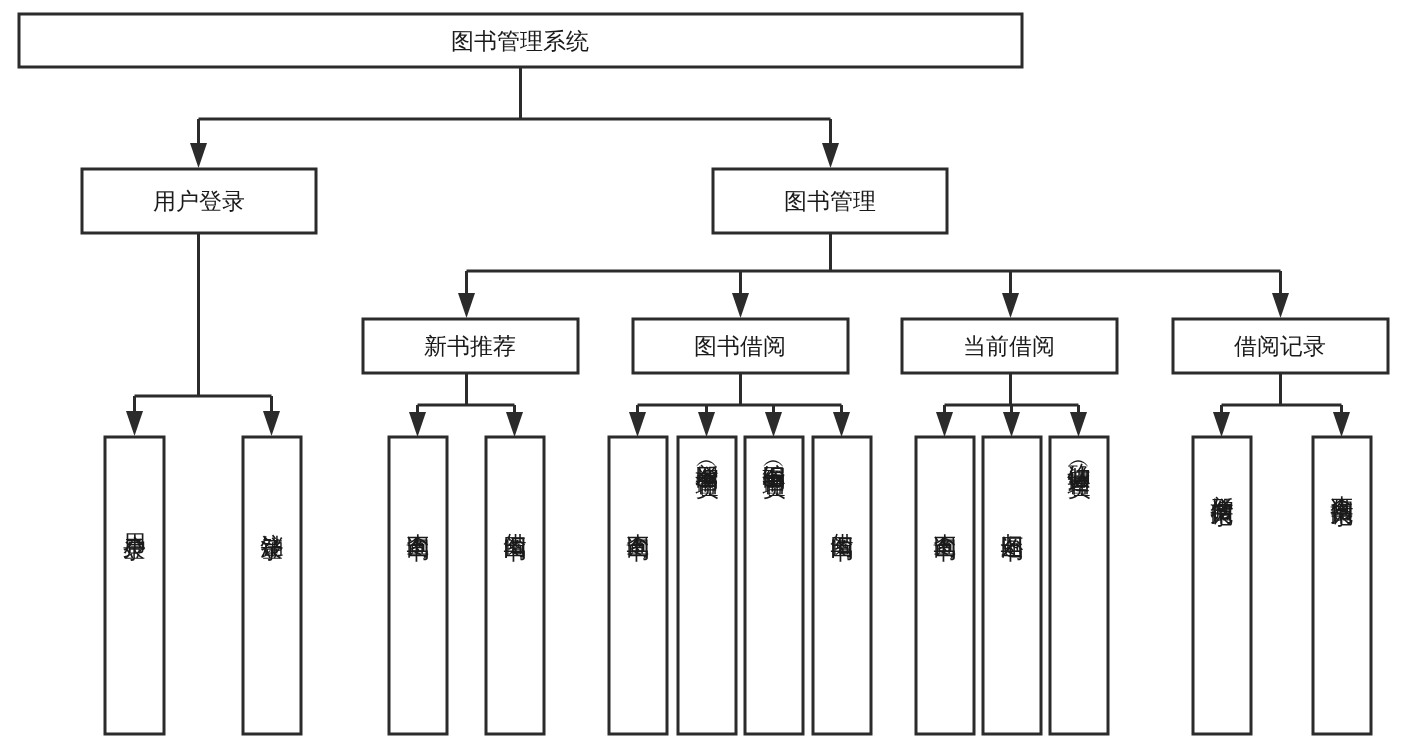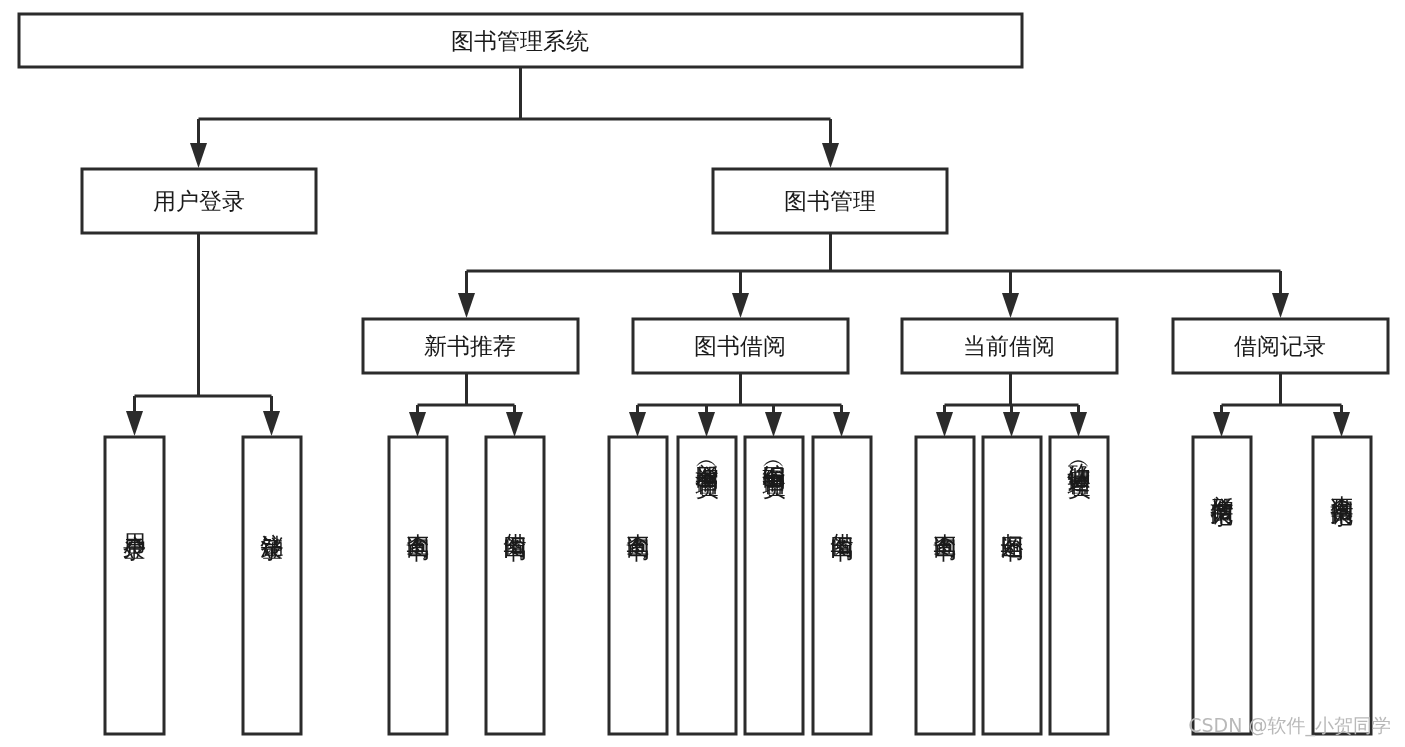--- a/index.html
+++ b/index.html
@@ -230,15 +230,14 @@
     <span class="vlabel" style="margin-top:8px;">确认归还（管理员）</span>
   </div>
 
   <div class="vlabel-wrap" style="left:1193px; top:437px; width:58px; height:297px;">
     <span class="vlabel" style="margin-top:40px;">新增借阅记录</span>
   </div>
   <div class="vlabel-wrap" style="left:1313px; top:437px; width:58px; height:297px;">
     <span class="vlabel" style="margin-top:40px;">查询借阅记录</span>
   </div>
 
-  <div class="watermark">CSDN @软件_小贺同学</div>
 
 </div>
 
 </body></html>

